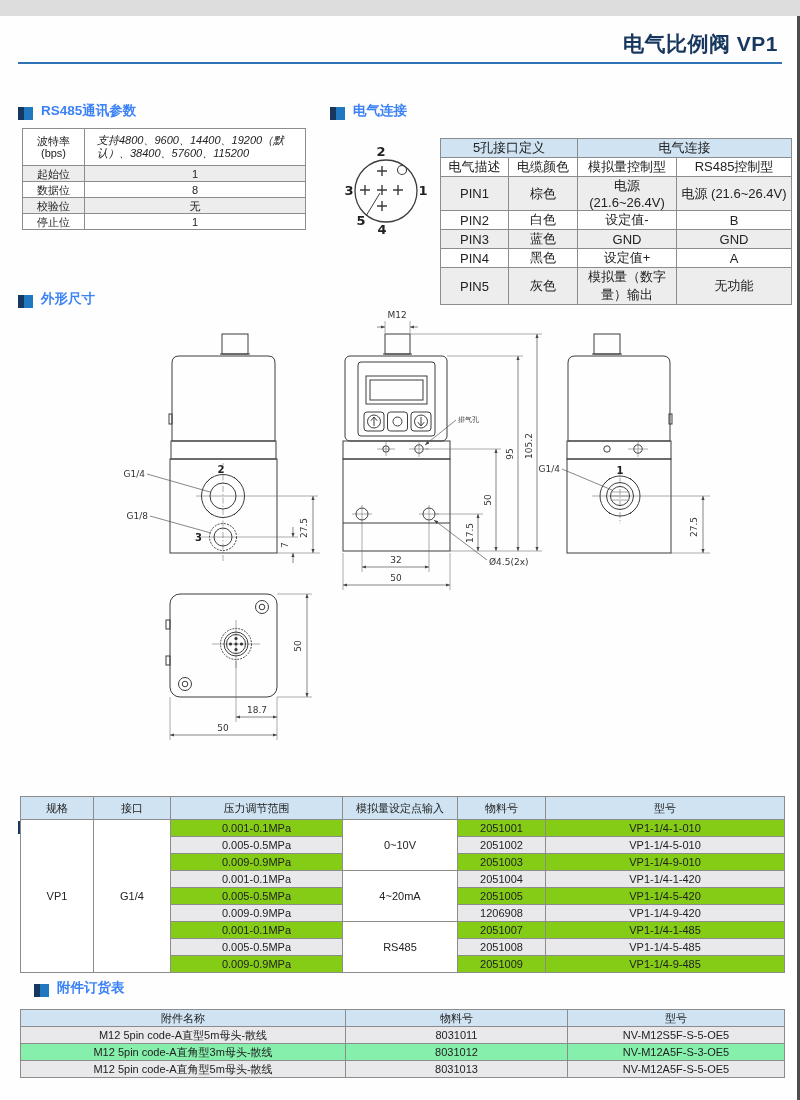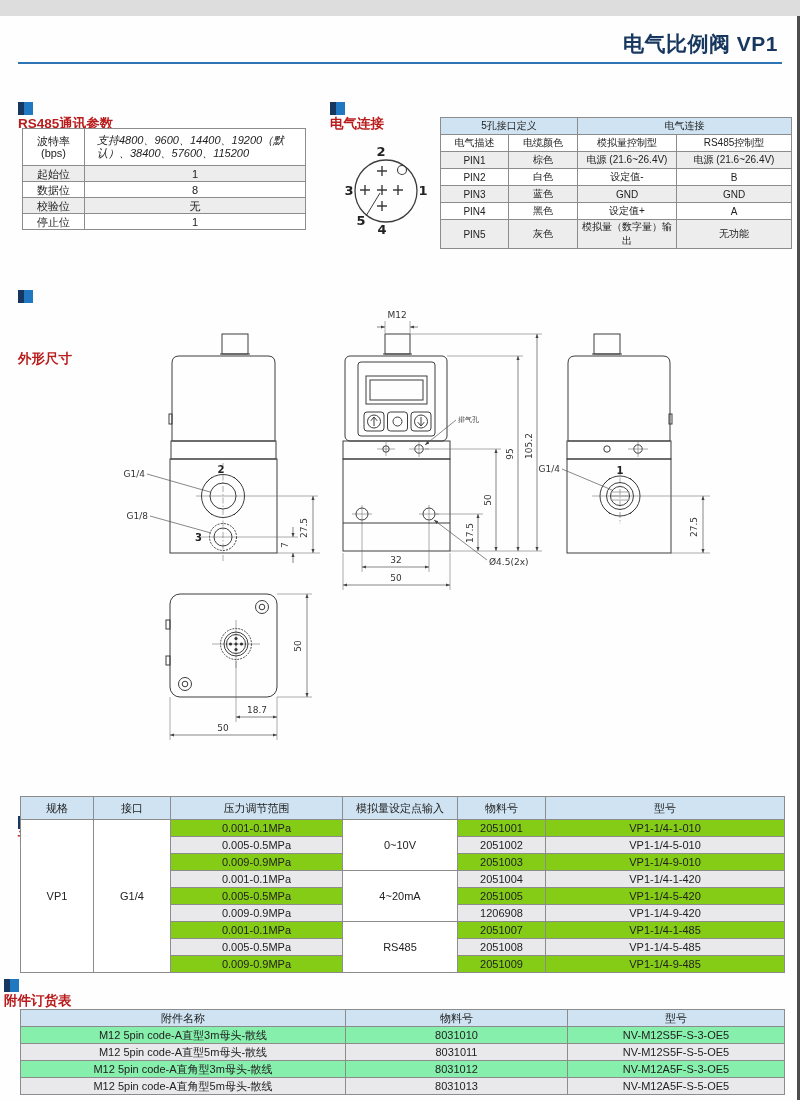--- a/index.html
+++ b/index.html
@@ -4,36 +4,36 @@
 <style>
   * { margin:0; padding:0; box-sizing:border-box; }
   body { background:#ddd; font-family:"Liberation Sans","DejaVu Sans",sans-serif; }
   .page { position:relative; width:800px; height:1100px; background:#fefefe; overflow:hidden; margin:16px auto; color:#222; }
   .edge-right { position:absolute; right:0; top:0; width:3px; height:1100px; background:#4d4d4d; }
   .edge-bottom { position:absolute; left:0; bottom:0; width:800px; height:4px; background:#454545; }
 
   .doc-title { position:absolute; top:14px; right:22px; font-size:21px; font-weight:bold; color:#17375e; letter-spacing:.5px; }
   .title-rule { position:absolute; top:46px; left:18px; width:764px; height:2px; background:#2e74b5; }
 
-  .sec-title { position:absolute; font-size:13.5px; font-weight:bold; color:#b91c1c; display:flex; align-items:flex-start;flex-direction:column; }
+  .sec-title { position:absolute; font-size:13.5px; font-weight:bold; color:#3b82f6; display:flex; align-items:flex-end; }
   .sec-title .bullet { display:inline-block; width:15px; height:13px; margin-right:8px;
     background:linear-gradient(90deg,#17375e 0 38%,#1f78c0 38% 100%); }
 
   table { border-collapse:collapse; table-layout:fixed; }
   td, th { border:1px solid #8c8c8c; font-weight:normal; text-align:center; vertical-align:middle; padding:0 2px; overflow:hidden; }
   .hdr-blue { background:#cfe3f2; }
   .row-alt  { background:#e9e9eb; }
   .row-gray { background:#ededee; }
   .bg-white { background:#fff; }
 
   .rs485-table { position:absolute; left:22px; top:112px; width:284px; font-size:11px; background:#fff; }
   .rs485-table td { height:16px; line-height:12px; }
   .rs485-table .baud-val { text-align:left; padding:1px 12px; line-height:13px;font-style:italic; }
 
-  .pin-table { position:absolute; left:440px; top:101px; width:352px; font-size:10px; background:#fff; }
+  .pin-table { position:absolute; left:440px; top:122px; width:352px; font-size:13px; background:#fff; }
   .pin-table td { height:17px; }
 
   .conn-svg { position:absolute; left:330px; top:112px; }
 
   .dim-svg { position:absolute; left:0px; top:270px; }
   .dim-svg .body-ln { fill:none; stroke:#3c3c3c; stroke-width:1; }
   .dim-svg .thin    { fill:none; stroke:#666; stroke-width:0.55; }
   .dim-svg .dimln   { fill:none; stroke:#555; stroke-width:0.7; }
   .dim-svg text { fill:#333; font-size:9px; font-family:"DejaVu Sans",sans-serif; }
   .dim-svg .small { font-size:7px; }
@@ -160,21 +160,21 @@
     </tr>
     <tr class="row-gray">
       <td>PIN5</td>
       <td>灰色</td>
       <td>模拟量（数字量）输出</td>
       <td>无功能</td>
     </tr>
   </tbody>
     </table>
 
-  <div class="sec-title" style="left:18px; top:274px;gap:47px;">
+  <div class="sec-title" style="left:18px; top:274px;">
     <span class="bullet"></span>
     <span>外形尺寸</span>
   </div>
 
   <svg class="dim-svg" width="800" height="490" viewBox="0 270 800 490">
     <defs>
       <marker id="arr" viewBox="0 0 10 10" refX="9" refY="5" markerWidth="7" markerHeight="7" orient="auto-start-reverse">
         <path d="M0,1.5 L9,5 L0,8.5 z" fill="#444"></path>
       </marker>
       <pattern id="hatch" width="3" height="3" patternUnits="userSpaceOnUse">
@@ -410,42 +410,37 @@
       <td class="row-alt">VP1-1/4-5-485</td>
     </tr>
     <tr>
       <td>0.009-0.9MPa</td>
       <td>2051009</td>
       <td>VP1-1/4-9-485</td>
     </tr>
   </tbody>
     </table>
 
-  <div class="sec-title" style="left:4px; top:963px;">
+  <div class="sec-title" style="left:34px; top:963px;">
     <span class="bullet"></span>
     <span>附件订货表</span>
   </div>
 
   <table class="acc-table">
     <colgroup>
         <col style="width:325px">
         <col style="width:222px">
         <col>
       </colgroup>
     <tbody>
         <tr>
       <td class="hdr-blue">附件名称</td>
       <td class="hdr-blue">物料号</td>
       <td class="hdr-blue">型号</td>
     </tr>
-    <tr>
-      <td>M12 5pin code-A直型3m母头-散线</td>
-      <td>8031010</td>
-      <td>NV-M12S5F-S-3-OE5</td>
-    </tr>
     <tr class="row-alt">
       <td>M12 5pin code-A直型5m母头-散线</td>
       <td>8031011</td>
       <td>NV-M12S5F-S-5-OE5</td>
     </tr>
     <tr>
       <td>M12 5pin code-A直角型3m母头-散线</td>
       <td>8031012</td>
       <td>NV-M12A5F-S-3-OE5</td>
     </tr>

